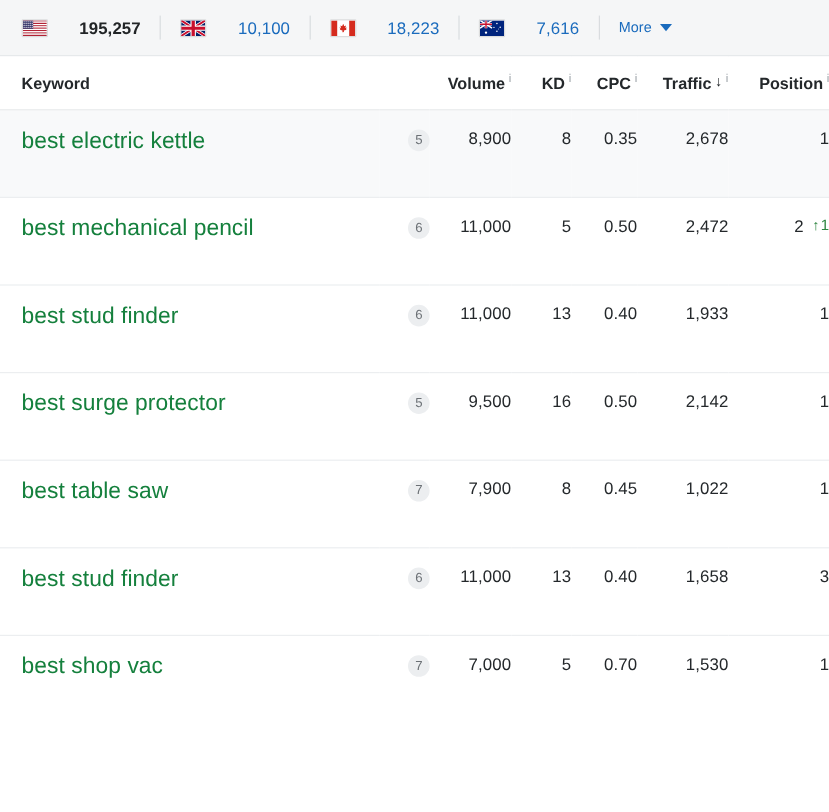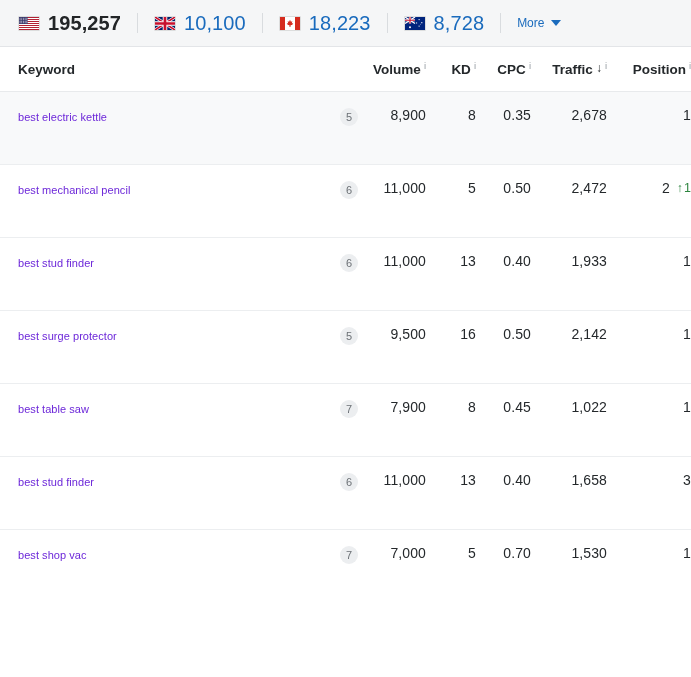--- a/index.html
+++ b/index.html
@@ -26,22 +26,22 @@
     align-items: center;
     padding-left: 18px;
   }
   .country-item {
     display: flex;
     align-items: center;
     height: 20px;
     white-space: nowrap;
   }
   .country-value {
-    font-size: 20px;
-    margin-left: 8px;
+    font-size: 14px;
+    margin-left: 26px;
     color: #1a6bbd;
     letter-spacing: .1px;
   }
   .country-item.active .country-value {
     color: #222527;
     font-weight: bold;
   }
   .sep {
     width: 1px;
     height: 20px;
@@ -122,22 +122,22 @@
     padding: 0;
     background: #ffffff;
   }
   tbody tr.hovered td { background: #f8f9fa; }
   tbody tr:last-child td { border-bottom: none; }
 
   .cell-pad { padding-top: 15px; }
 
   td.c-keyword { padding-left: 18px; text-align: left; }
   .kw-link {
-    font-size: 11px;
-    color: #6d28d9;
+    font-size: 19px;
+    color: #15803d;
     text-decoration: none;
     letter-spacing: .05px;
   }
   td.c-badge { text-align: right; }
   .sf-badge {
     display: inline-block;
     min-width: 18px;
     height: 18px;
     line-height: 18px;
     border-radius: 9px;
@@ -265,21 +265,21 @@
             <path d="M11,0 V15 M0,7.5 H22" stroke="#c8102e" stroke-width="2.6"></path>
           </g>
           <circle cx="5.5" cy="11.8" r="1.1" fill="#ffffff"></circle>
           <circle cx="15.5" cy="3" r="0.7" fill="#ffffff"></circle>
           <circle cx="18.5" cy="6.5" r="0.7" fill="#ffffff"></circle>
           <circle cx="15.5" cy="10.5" r="0.7" fill="#ffffff"></circle>
           <circle cx="12.8" cy="6.8" r="0.6" fill="#ffffff"></circle>
           <circle cx="17" cy="8.3" r="0.45" fill="#ffffff"></circle>
         </svg>
       </span>
-      <span class="country-value">8,728</span>
+      <span class="country-value">7,616</span>
     </div>
     <div class="sep"></div>
     <div class="more-btn">
       <span>More</span>
       <span class="caret"></span>
     </div>
   </div>
 
 <table>
   <colgroup>

